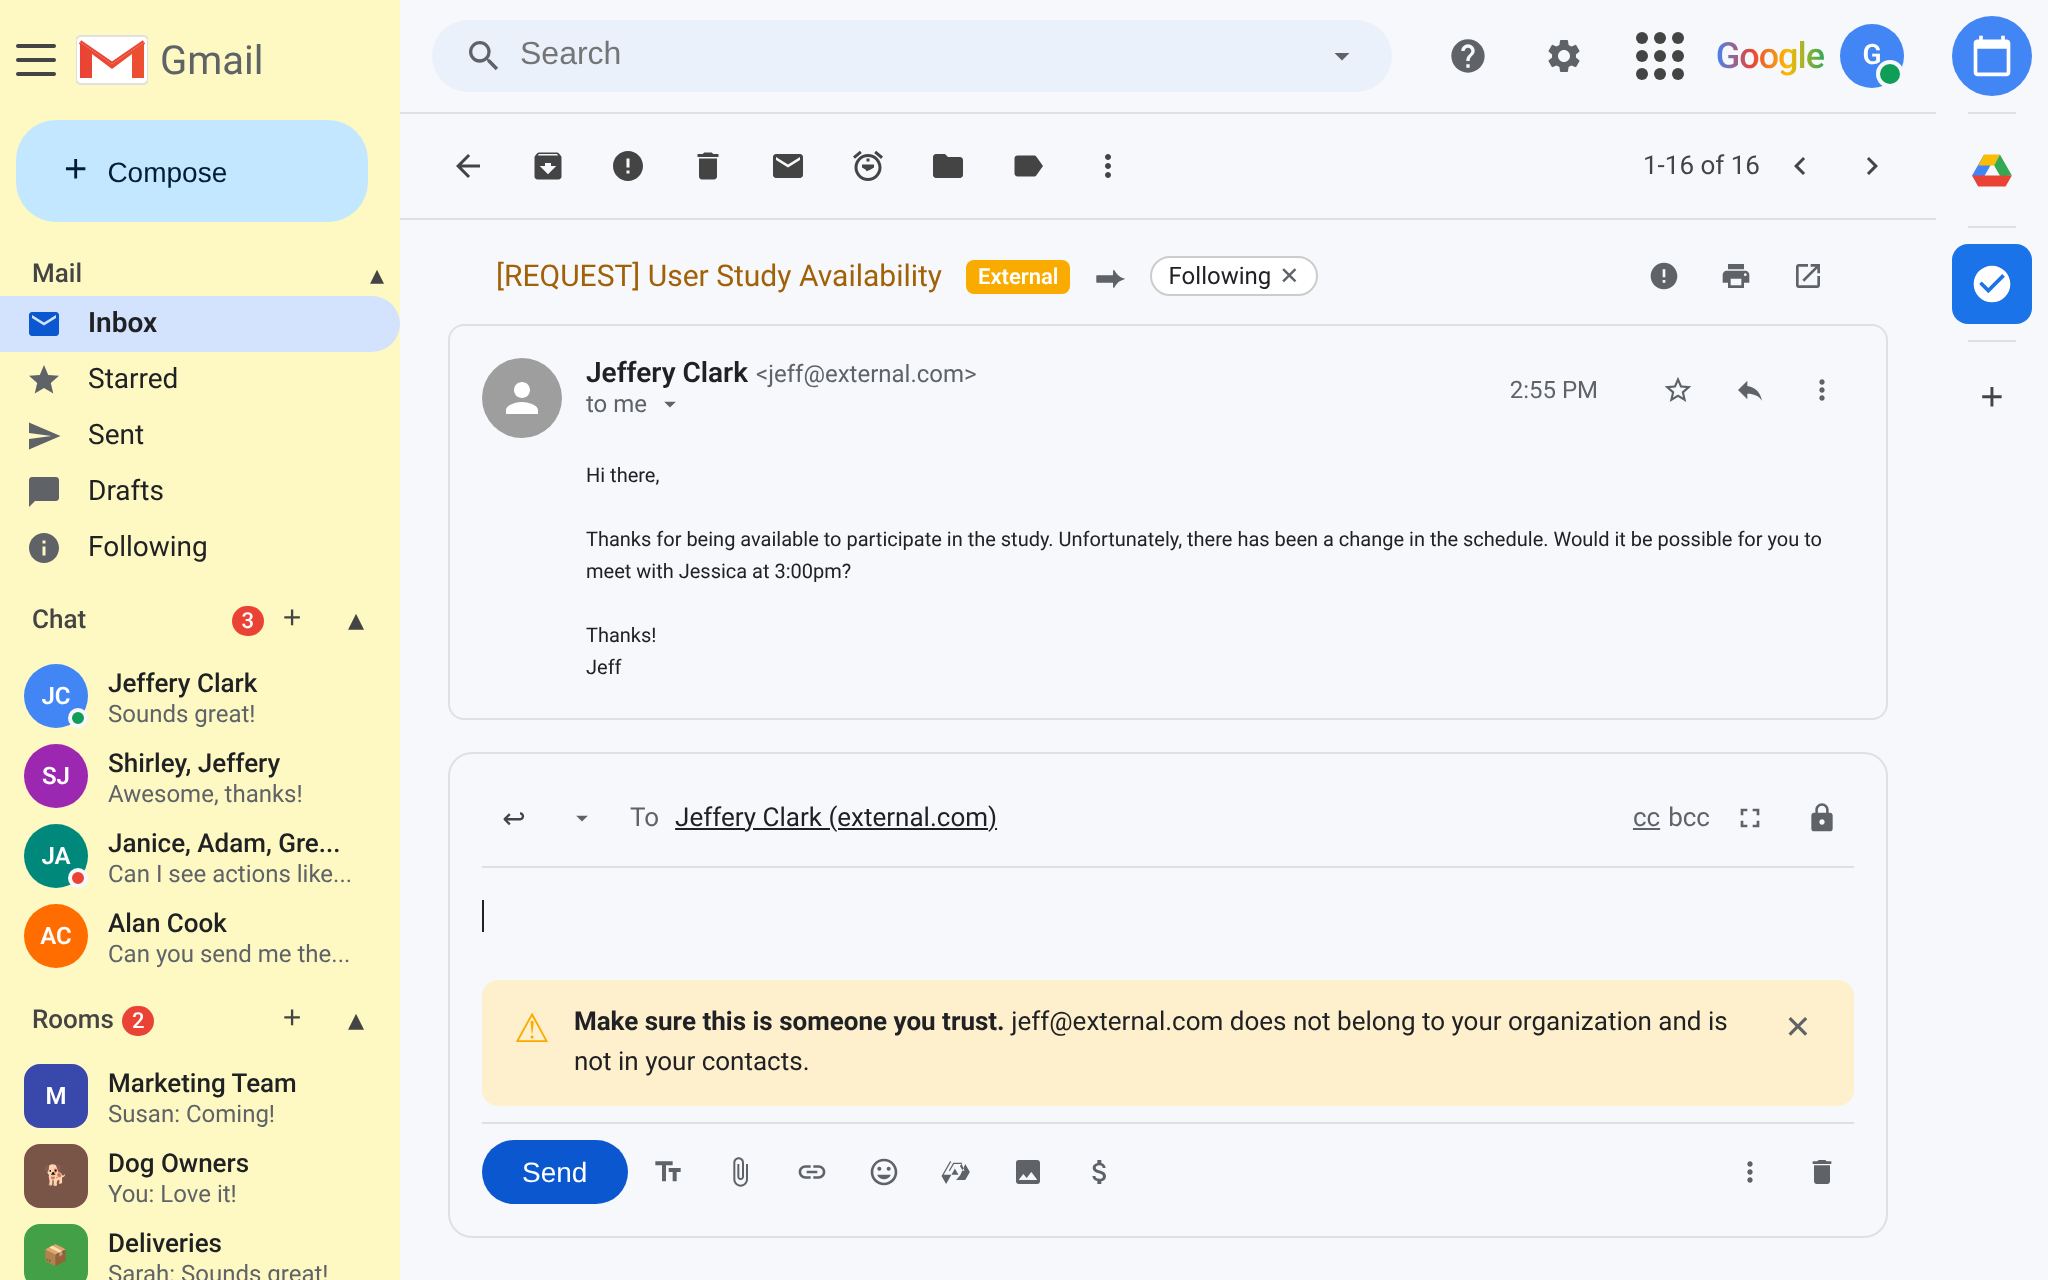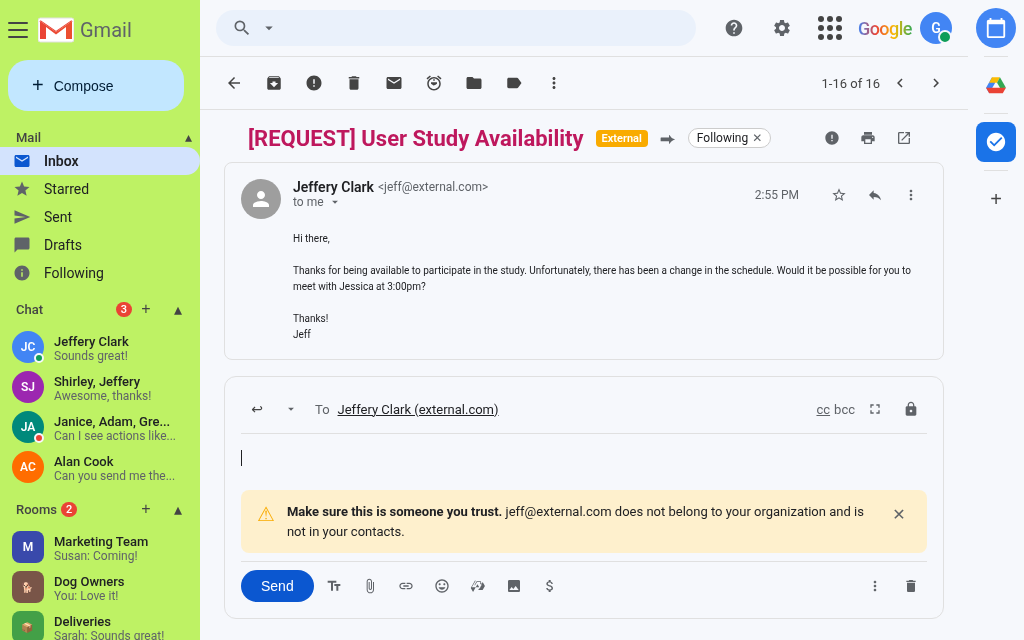--- a/index.html
+++ b/index.html
@@ -1,19 +1,19 @@
 <!DOCTYPE html>
 <html><head>
   <meta charset="utf-8">
   <style>
     * { box-sizing: border-box; margin: 0; padding: 0; }
     body { font-family: 'Google Sans', Roboto, Arial, sans-serif; font-size: 14px; background: #f6f8fc; color: #202124; display: flex; height: 640px; overflow: hidden; }
 
     
-    #sidebar { width: 200px; background: #bef264; display: flex; flex-direction: column; padding: 8px 0; overflow-y: auto; flex-shrink: 0; }
+    #sidebar { width: 200px; background: #fef9c3; display: flex; flex-direction: column; padding: 8px 0; overflow-y: auto; flex-shrink: 0; }
     .hamburger-area { display: flex; align-items: center; padding: 8px 16px 8px 8px; gap: 10px; }
     .hamburger-icon { width: 20px; height: 20px; display: flex; flex-direction: column; justify-content: space-around; cursor: pointer; }
     .hamburger-icon span { display: block; height: 2px; background: #444; border-radius: 1px; }
     .gmail-logo { display: flex; align-items: center; gap: 4px; font-size: 22px; color: #EA4335; font-weight: 400; }
 
     .compose-btn { margin: 8px 16px 16px 8px; background: #c2e7ff; border: none; border-radius: 20px; padding: 14px 24px; font-size: 14px; font-weight: 500; cursor: pointer; display: flex; align-items: center; gap: 10px; color: #001d35; }
     .compose-plus { font-size: 20px; color: #001d35; }
     .nav-item { display: flex; align-items: center; padding: 4px 16px 4px 12px; border-radius: 0 24px 24px 0; cursor: pointer; gap: 12px; font-size: 14px; height: 32px; position: relative; }
     .nav-item.active { background: #d3e3fd; font-weight: 600; }
     .nav-item-icon { width: 20px; height: 20px; display: flex; align-items: center; justify-content: center; flex-shrink: 0; }
@@ -59,21 +59,21 @@
 
     
     .email-toolbar { display: flex; align-items: center; padding: 8px 16px; gap: 4px; border-bottom: 1px solid #e0e0e0; }
     .toolbar-btn { width: 36px; height: 36px; border-radius: 50%; border: none; background: none; cursor: pointer; display: flex; align-items: center; justify-content: center; font-size: 16px; color: #444; }
     .toolbar-spacer { flex: 1; }
     .pagination { display: flex; align-items: center; gap: 4px; font-size: 13px; color: #444; }
     .pagination-btn { width: 32px; height: 32px; border-radius: 50%; border: none; background: none; cursor: pointer; display: flex; align-items: center; justify-content: center; color: #444; }
 
     
     .email-subject-row { display: flex; align-items: center; padding: 12px 24px 8px; gap: 12px; flex-wrap: wrap; }
-    .email-subject { font-size: 22px; font-weight: 700; color: #be185d; }
+    .email-subject { font-size: 15px; font-weight: 400; color: #a16207; }
     .tag-external { background: #f9ab00; color: #fff; border-radius: 4px; font-size: 11px; font-weight: 600; padding: 2px 6px; }
     .tag-following { background: #fff; border: 1px solid #ccc; border-radius: 12px; font-size: 12px; padding: 2px 8px; display: flex; align-items: center; gap: 4px; cursor: pointer; }
     .subject-actions { margin-left: auto; display: flex; gap: 4px; }
     .subject-action-btn { width: 32px; height: 32px; border-radius: 50%; border: none; background: none; cursor: pointer; display: flex; align-items: center; justify-content: center; font-size: 16px; color: #444; }
 
     
     .email-scroll { flex: 1; overflow-y: auto; padding: 0 24px 16px; }
     .email-message { border: 1px solid #e0e0e0; border-radius: 8px; margin-bottom: 16px; padding: 16px; }
     .message-header { display: flex; align-items: flex-start; gap: 12px; margin-bottom: 12px; }
     .sender-avatar { width: 40px; height: 40px; border-radius: 50%; background: #bdbdbd; flex-shrink: 0; display: flex; align-items: center; justify-content: center; font-size: 16px; color: #fff; font-weight: 600; }
@@ -280,20 +280,21 @@
 
 </div>
 
 <div style="flex:1;display:flex;flex-direction:column;overflow:hidden;">
 
   <div class="topbar">
     <div class="search-box">
       <svg width="20" height="20" viewBox="0 0 24 24" fill="#5f6368">
           <path d="M15.5 14h-.79l-.28-.27A6.5 6.5 0 0016 9.5 6.5 6.5 0 109.5 16c1.61 0 3.09-.59 4.23-1.57l.27.28v.79l5 4.99L20.49 19l-4.99-5zm-6 0C7.01 14 5 11.99 5 9.5S7.01 5 9.5 5 14 7.01 14 9.5 11.99 14 9.5 14z"></path>
         </svg>
+      <input class="search-input" type="text" placeholder="Search" style="">
       <svg width="18" height="18" viewBox="0 0 24 24" fill="#5f6368">
           <path d="M7 10l5 5 5-5z"></path>
         </svg>
     </div>
     <div class="topbar-right">
       <button class="topbar-icon-btn">
         <svg width="20" height="20" viewBox="0 0 24 24" fill="#5f6368">
             <path d="M12 2C6.48 2 2 6.48 2 12s4.48 10 10 10 10-4.48 10-10S17.52 2 12 2zm1 17h-2v-2h2v2zm2.07-7.75l-.9.92C13.45 12.9 13 13.5 13 15h-2v-.5c0-1.1.45-2.1 1.17-2.83l1.24-1.26c.37-.36.59-.86.59-1.41 0-1.1-.9-2-2-2s-2 .9-2 2H8c0-2.21 1.79-4 4-4s4 1.79 4 4c0 .88-.36 1.68-.93 2.25z"></path>
           </svg>
       </button>

